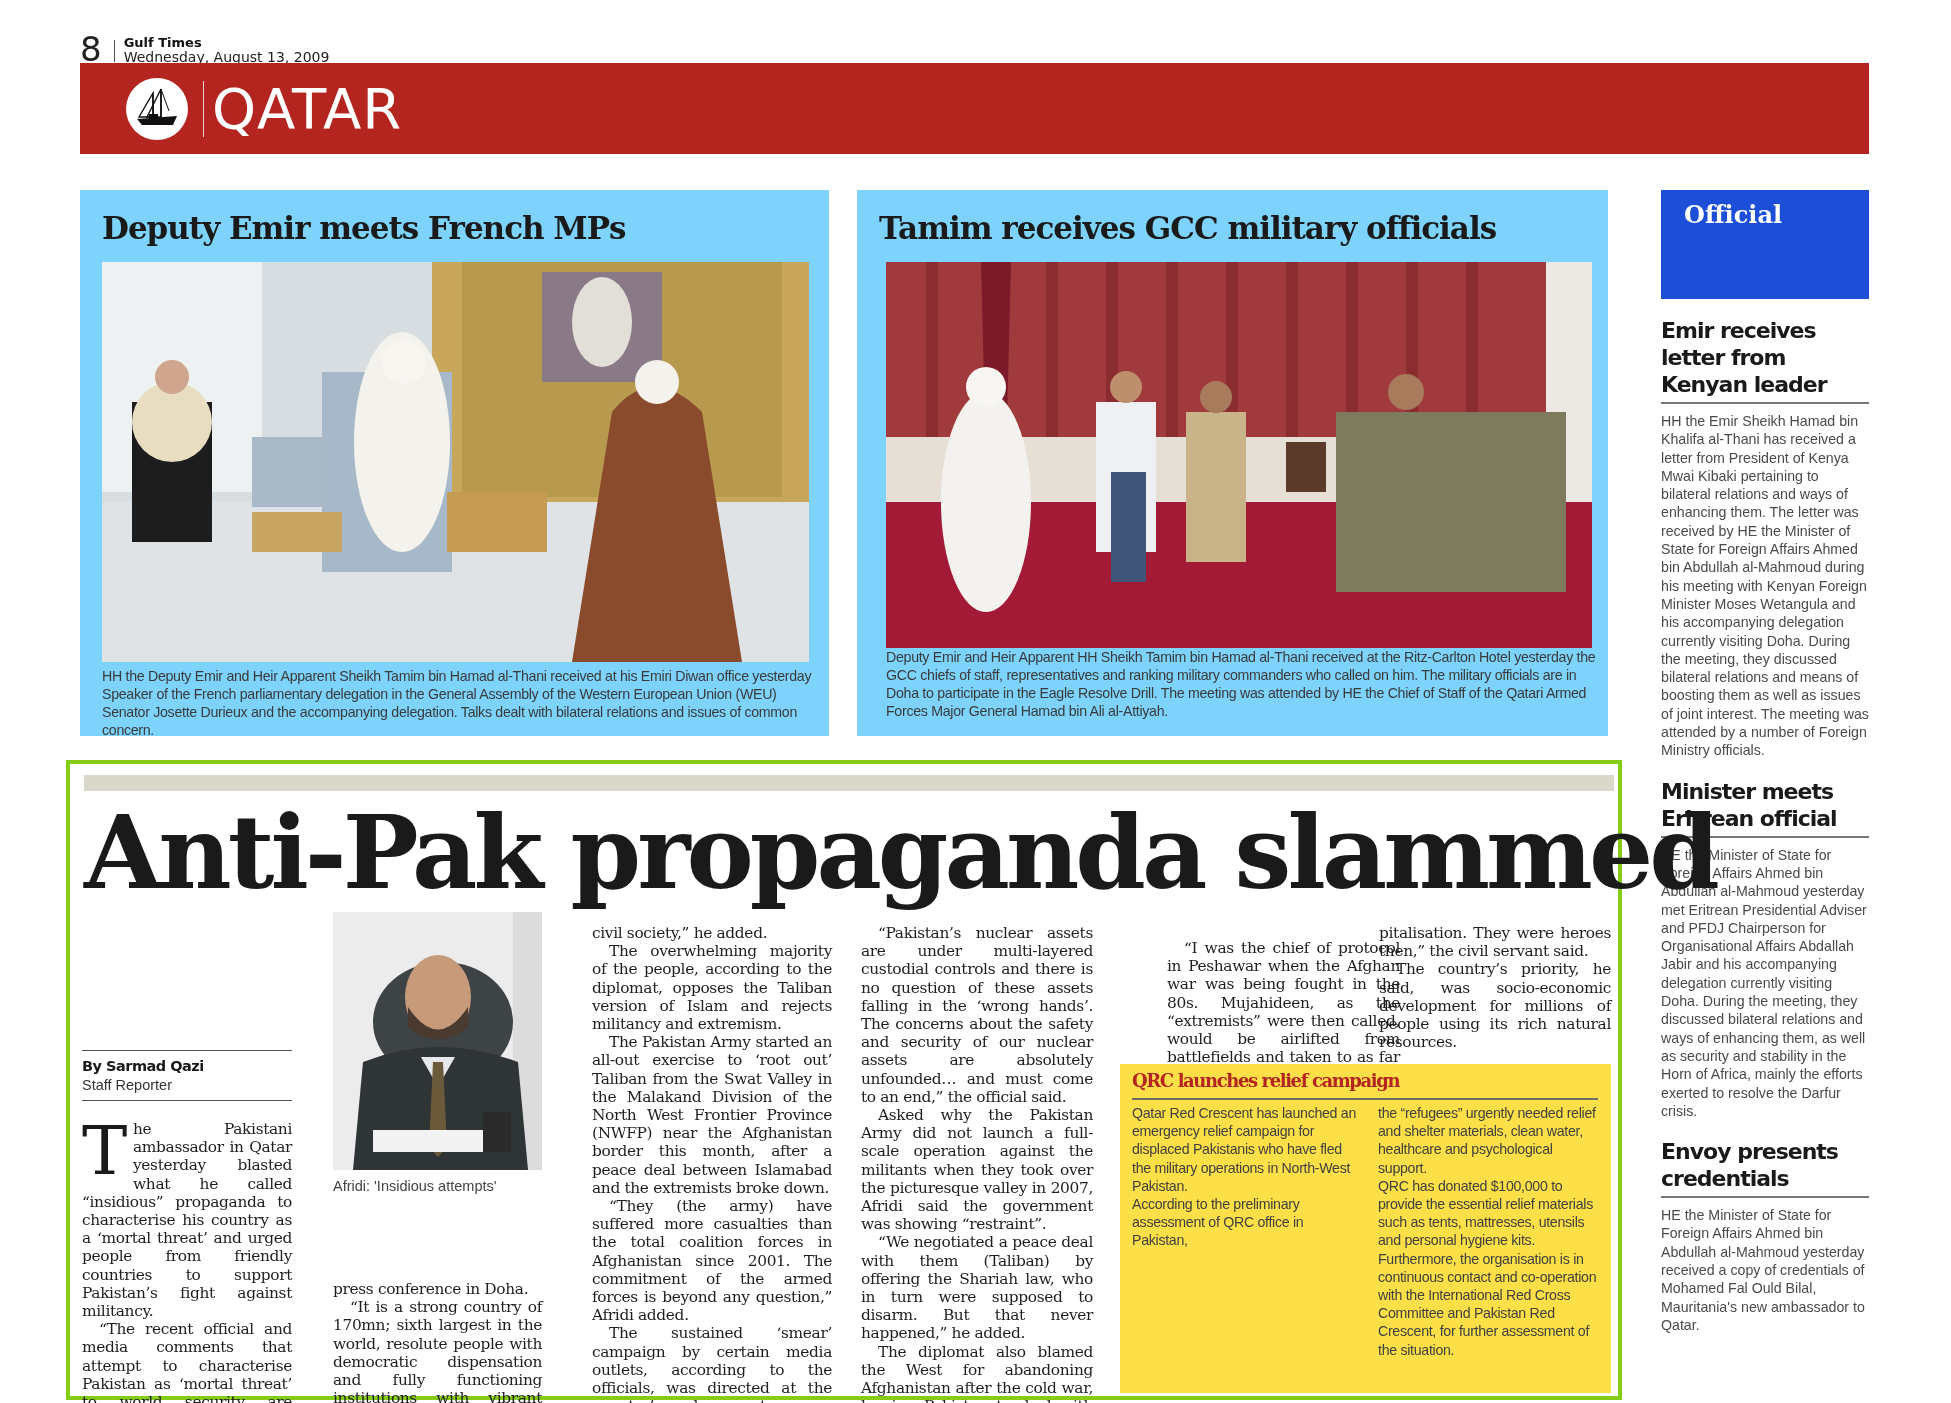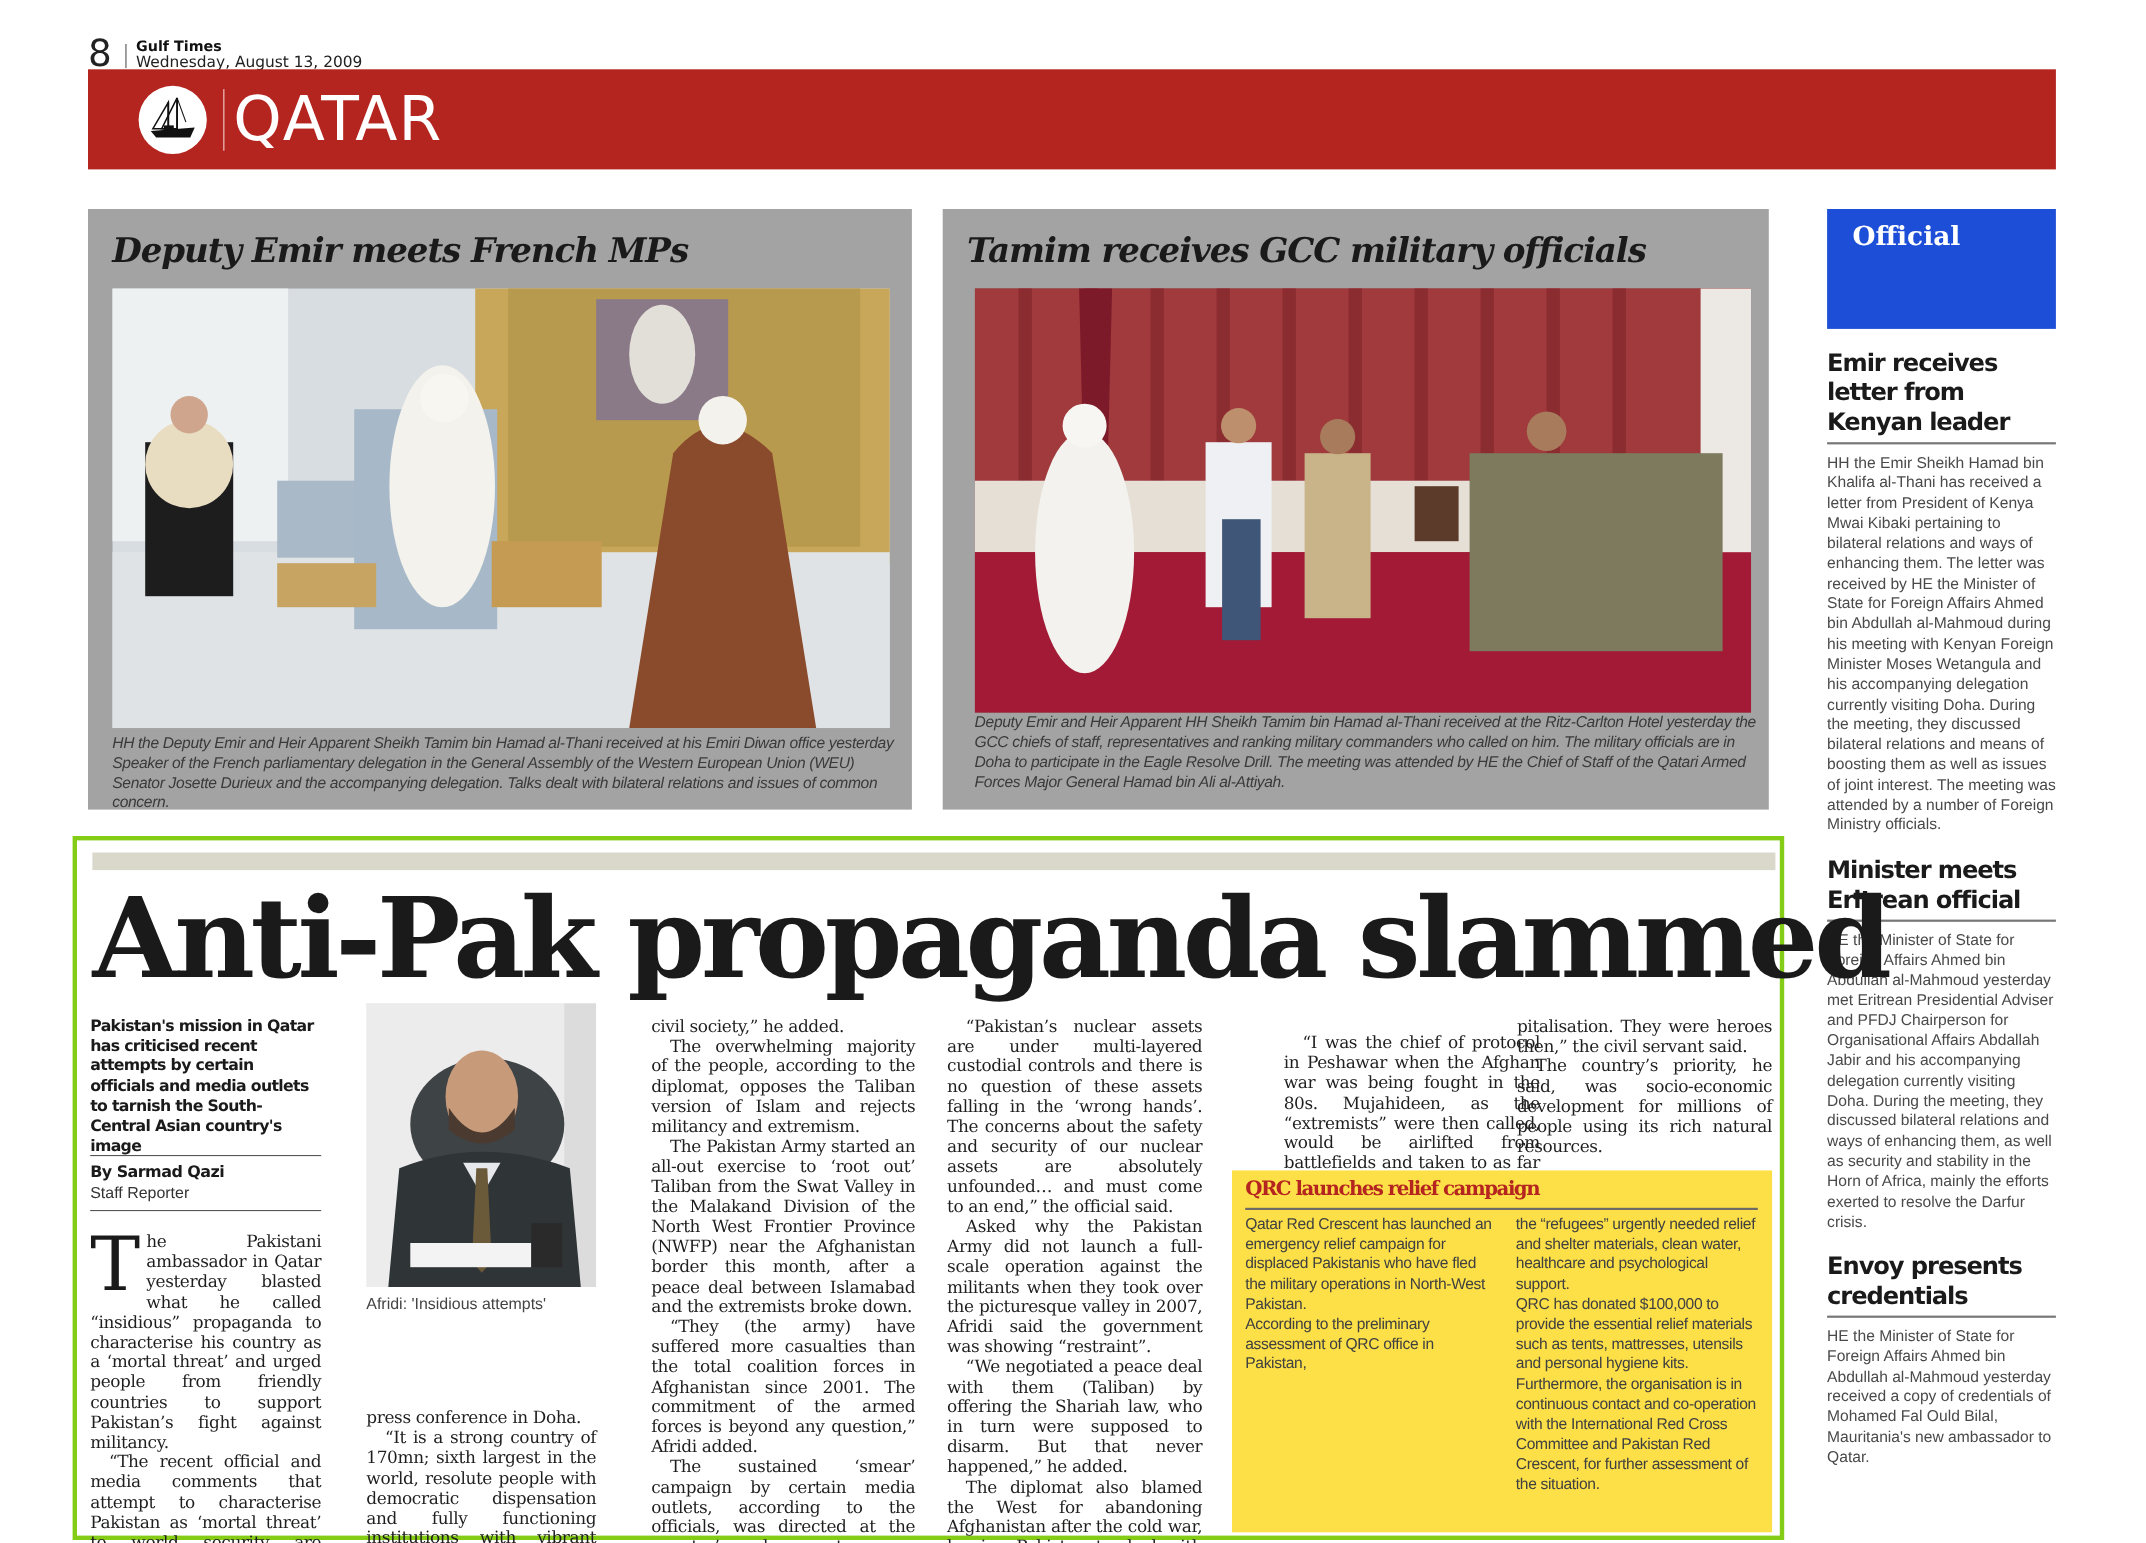--- a/index.html
+++ b/index.html
@@ -13,21 +13,21 @@
   .folio-text { line-height: 14px; }
   .paper-name { font-family: "DejaVu Sans", sans-serif; font-weight: bold; font-size: 13px; color: #111; }
   .issue-date { font-family: "DejaVu Sans", sans-serif; font-size: 14px; color: #222; }
 
   .section-bar { position: absolute; left: 80px; top: 63px; width: 1789px; height: 91px; background: #b52520; display: flex; align-items: center; }
   .logo-circle { width: 62px; height: 62px; border-radius: 50%; background: #fff; margin-left: 46px; display: flex; align-items: center; justify-content: center; }
   .section-divider { width: 1px; height: 56px; background: #f2d0ce; margin-left: 15px; margin-right: 8px; }
   .section-title { font-family: "DejaVu Sans", sans-serif; font-weight: normal; font-size: 56px; color: #fff; letter-spacing: 1px; line-height: 1; }
 
   
-  .photo-box { position: absolute; top: 190px; height: 546px; background: #a3a3a3; font-style: italic; }
+  .photo-box { position: absolute; top: 190px; height: 546px; background: #7dd3fc; }
   .photo-box.left { left: 80px; width: 749px; }
   .photo-box.right { left: 857px; width: 751px; }
   .photo-headline { position: absolute; left: 22px; top: 20px; font-family: "DejaVu Serif", serif; font-weight: bold; font-size: 31px; letter-spacing: -1px; color: #1a1a1a; white-space: nowrap; }
   .photo { position: absolute; top: 72px; height: 400px; overflow: hidden; }
   .photo-box.left .photo { left: 22px; width: 707px; }
   .photo-box.right .photo { left: 29px; width: 706px; height: 386px; }
   .photo-caption { position: absolute; font-family: "Liberation Sans", sans-serif; font-size: 14.2px; line-height: 18px; color: #3a3a3a; letter-spacing: -0.3px; }
   .photo-box.left .photo-caption { left: 22px; top: 477px; width: 712px; }
   .photo-box.right .photo-caption { left: 29px; top: 458px; width: 712px; }
 
@@ -181,21 +181,20 @@
   <div class="brief b3">
     <h3 class="brief-title">Envoy presents credentials</h3>
     <p class="brief-body">HE the Minister of State for Foreign Affairs Ahmed bin Abdullah al-Mahmoud yesterday received a copy of credentials of Mohamed Fal Ould Bilal, Mauritania's new ambassador to Qatar.</p>
   </div>
 </aside>
 
 <article class="lead-article">
   <div class="tint-strip"></div>
   <h1 class="lead-headline">Anti-Pak propaganda slammed</h1>
 
-  <p class="standfirst">Pakistan's mission in Qatar has criticised recent attempts by certain officials and media outlets to tarnish the South-Central Asian country's image</p>
   <div class="rule-1"></div>
   <div class="byline">By Sarmad Qazi</div>
   <div class="byline-role">Staff Reporter</div>
   <div class="rule-2"></div>
 
   <div class="col col-a">
     <p class="noindent"><span class="dropcap">T</span><span>he Pakistani ambassador in Qatar yesterday blasted what he called “insidious” propaganda to characterise his country as a ‘mortal threat’ and urged people from friendly countries to support Pakistan’s fight against militancy.</span></p>
     <p>“The recent official and media comments that attempt to characterise Pakistan as ‘mortal threat’ to world security are contrary to reality,” the South-Central Asian country’s Ambassador Mohamed Asghar Afridi said at a</p>
   </div>
 

